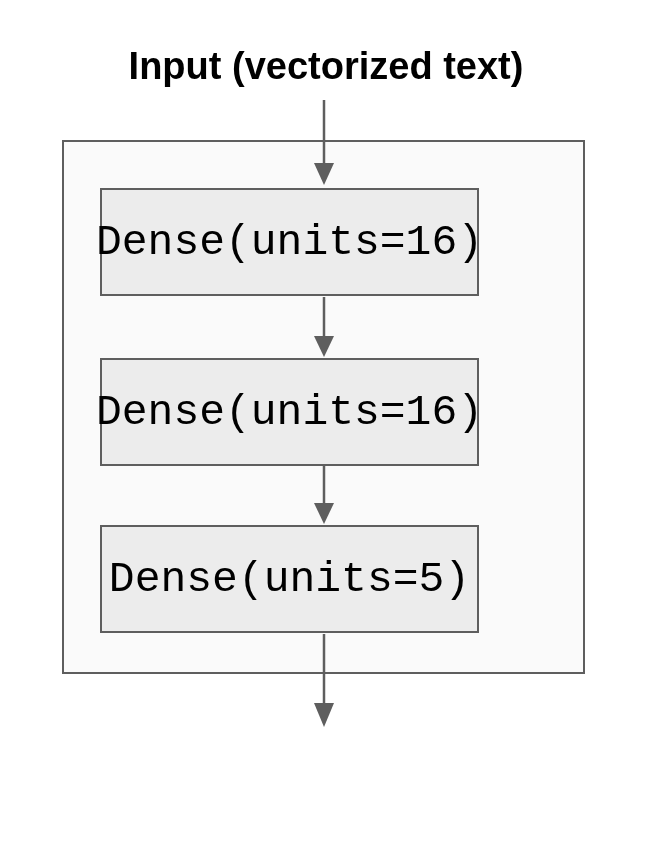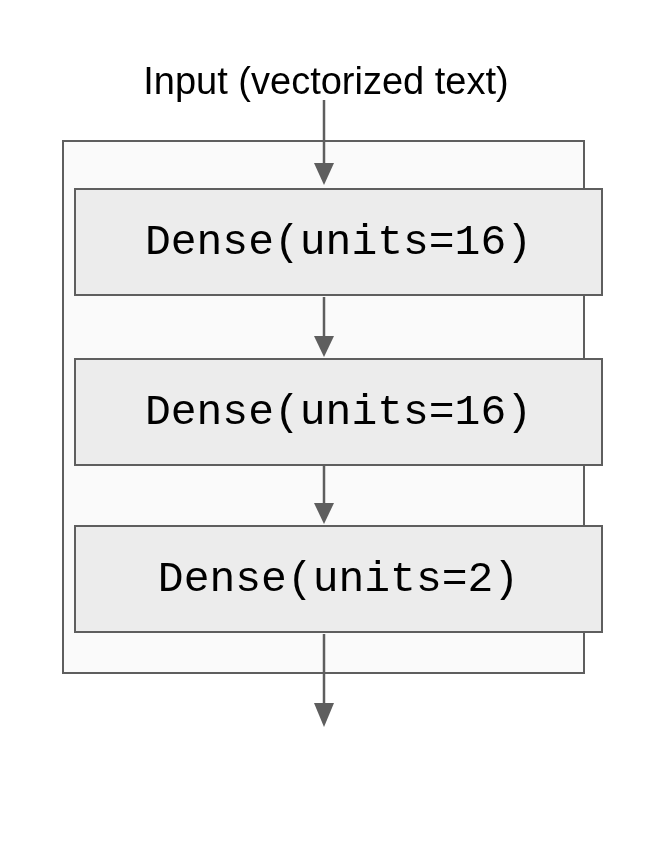--- a/index.html
+++ b/index.html
@@ -25,36 +25,36 @@
   .flow-label {
     position: absolute;
     left: 0;
     width: 652px;
     text-align: center;
     font-size: 38px;
     line-height: 1;
     color: var(--text);
     white-space: nowrap;
   }
-  .flow-label.top { top: 62px; }
+  .flow-label.top { top: 47px; font-weight: bold; }
   .flow-label.bottom { top: 748px; }
   .outer-box {
     position: absolute;
     left: 62px;
     top: 140px;
     width: 523px;
     height: 534px;
     box-sizing: border-box;
     background: var(--container-fill);
     border: 2px solid var(--stroke);
   }
   .dense-box {
     position: absolute;
-    left: 74px;
-    width: 529px;
+    left: 100px;
+    width: 379px;
     height: 108px;
     box-sizing: border-box;
     background: var(--layer-fill);
     border: 2px solid var(--stroke);
     display: flex;
     align-items: center;
     justify-content: center;
   }
   .dense-box .code {
     font-family: "Liberation Mono", "DejaVu Sans Mono", monospace;
@@ -93,21 +93,21 @@
 
   <div class="dense-box layer-0">
     <span class="code">Dense(units=16)</span>
   </div>
 
   <div class="dense-box layer-1">
     <span class="code">Dense(units=16)</span>
   </div>
 
   <div class="dense-box layer-2">
-    <span class="code">Dense(units=2)</span>
+    <span class="code">Dense(units=5)</span>
   </div>
 
   <svg class="arrows" viewBox="0 0 652 844" xmlns="http://www.w3.org/2000/svg" aria-hidden="true">
     <g>
       <line x1="324" y1="100" x2="324" y2="164"></line>
       <polygon points="314,163 334,163 324,185"></polygon>
     </g>
     <g>
       <line x1="324" y1="297" x2="324" y2="337"></line>
       <polygon points="314,336 334,336 324,357"></polygon>

